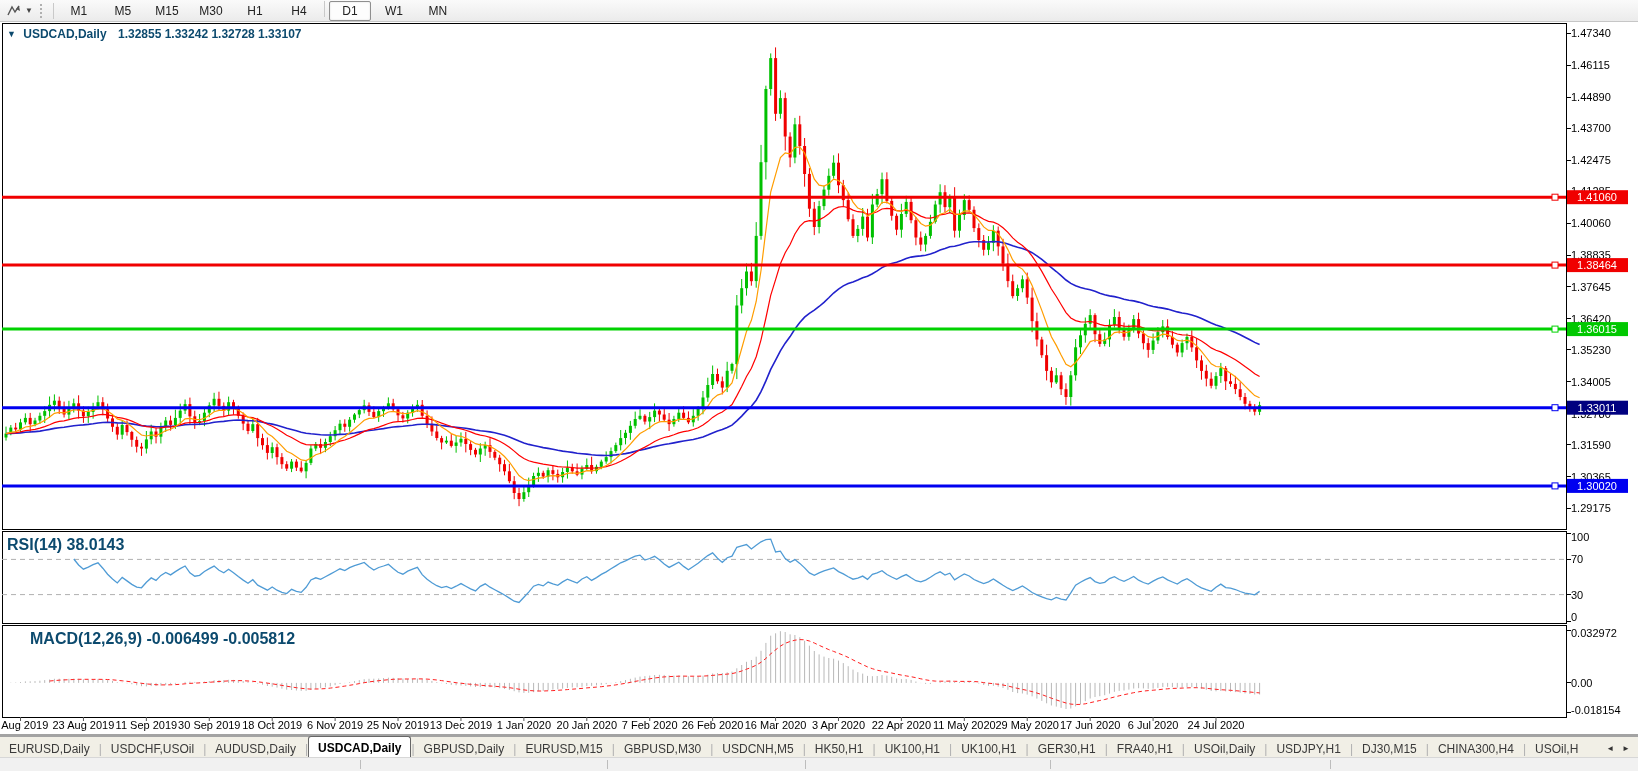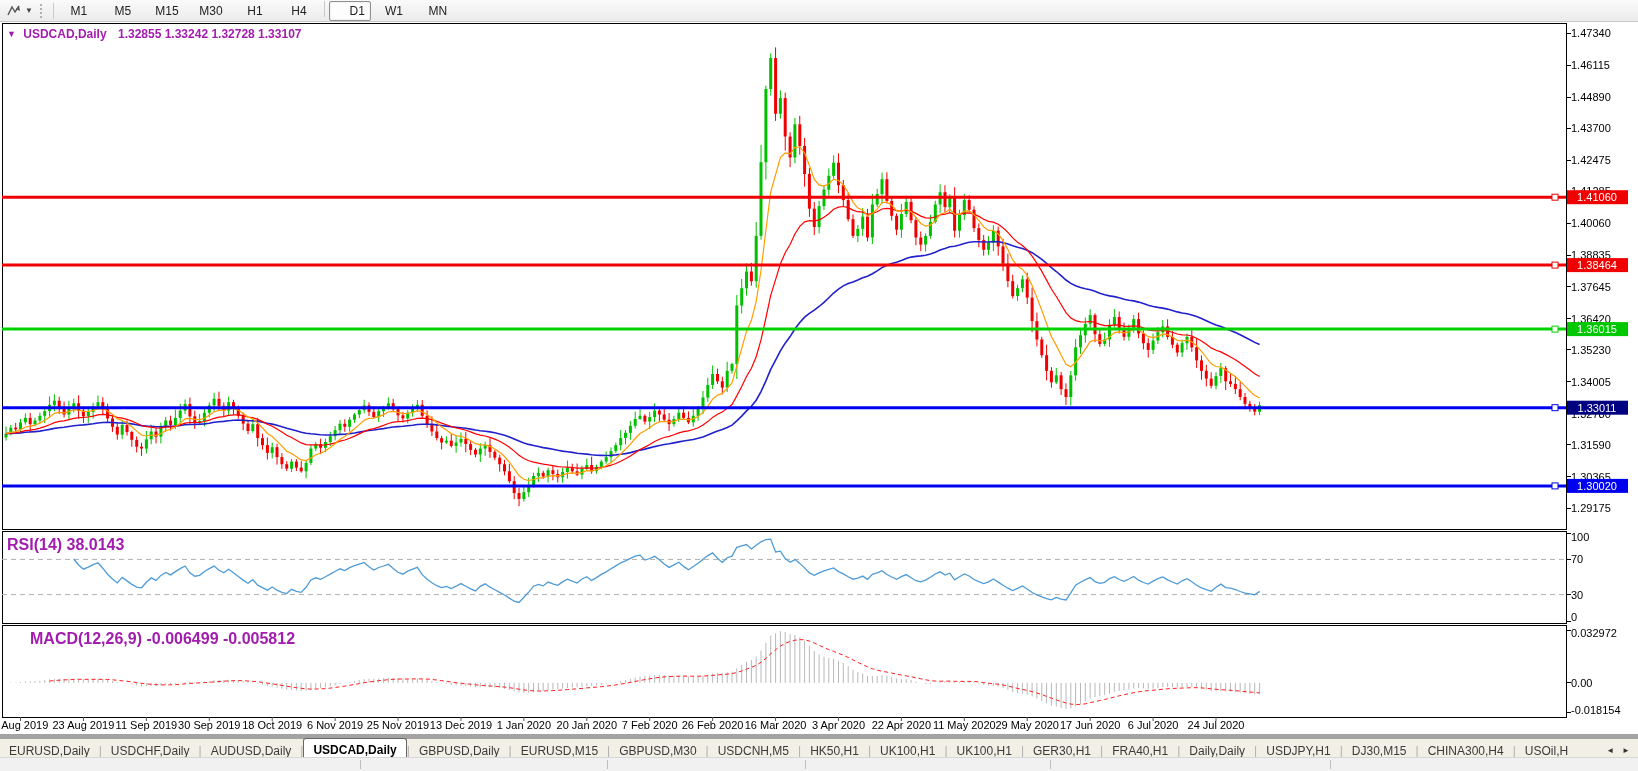--- a/index.html
+++ b/index.html
@@ -14,34 +14,34 @@
     display:flex;align-items:center;
   }
   .tool-icon-btn{display:flex;align-items:center;padding:0 4px 0 6px;height:100%;}
   .tool-icon-btn .dd{font-size:8px;color:#444;margin-left:3px;}
   .grip{width:3px;height:14px;border-left:2px dotted #b0b0b0;margin:0 5px 0 3px;}
   .tb-sep{width:1px;height:16px;background:#c9c9c9;margin:0 3px;}
   .tfbtn{
     min-width:30px;padding:2px 5px;margin:0 1px;text-align:center;font-size:12px;
     color:#222;border:1px solid transparent;border-radius:2px;cursor:default;
   }
-  .tfbtn.active{background:#fdfdfd;border:1px solid #8f8f8f;box-shadow:inset 0 0 2px #ddd;text-align:right;}
+  .tfbtn.active{background:#fdfdfd;border:1px solid #8f8f8f;box-shadow:inset 0 0 2px #ddd;}
   
-  .overlay{position:absolute;z-index:4;color:#a21caf;white-space:nowrap;}
+  .overlay{position:absolute;z-index:4;color:#0c4a6e;white-space:nowrap;}
   .chart-title{top:27px;left:7px;font-size:12px;font-weight:bold;}
   .chart-title .tri{font-size:9px;vertical-align:1px;margin-right:4px;}
   .ind-label{font-size:16px;font-weight:bold;}
   .rsi-label{top:536px;left:7px;}
   .macd-label{top:630px;left:7px;padding-left:23px;}
   
   #chart-svg{position:absolute;top:0;left:0;z-index:1;}
   
   .tabbar{
     position:absolute;top:734px;left:0;width:1638px;height:23px;z-index:6;
-    background:#f1efe6;border-top:5px solid #a3a3a3;display:flex;align-items:center;
+    background:#f1efe6;border-top:3px solid #a3a3a3;display:flex;align-items:center;
     font-size:12px;color:#3a3a3a;
   }
   .tab{padding:2px 9px;cursor:default;white-space:nowrap;}
   .tab.active{
     background:#fff;border:1px solid #666;border-bottom:1px solid #fff;
     border-radius:3px 3px 0 0;font-weight:bold;color:#000;margin-top:-3px;padding-top:4px;
   }
   .tab-sep{color:#b0b0b0;}
   .tab-scroll{margin-left:auto;display:flex;align-items:center;padding-right:4px;}
   .scroll-btn{font-size:8px;color:#333;padding:2px 4px;cursor:default;}
@@ -1005,21 +1005,21 @@
       <text x="1571" y="686.9">0.00</text>
       <line x1="1566" y1="712.0" x2="1571" y2="712.0" stroke="#000" stroke-width="1" shape-rendering="crispEdges"></line>
       <text x="1571" y="714.0">-0.018154</text>
     </g>
   </svg>
 
 <div class="tabbar">
   <div style="display:flex;align-items:center;">
       <div class="tab">EURUSD,Daily</div>
       <span class="tab-sep">|</span>
-      <div class="tab">USDCHF,Daily</div>
+      <div class="tab">USDCHF,USOil</div>
       <span class="tab-sep">|</span>
       <div class="tab">AUDUSD,Daily</div>
       <span class="tab-sep">|</span>
       <div class="tab active">USDCAD,Daily</div>
       <span class="tab-sep">|</span>
       <div class="tab">GBPUSD,Daily</div>
       <span class="tab-sep">|</span>
       <div class="tab">EURUSD,M15</div>
       <span class="tab-sep">|</span>
       <div class="tab">GBPUSD,M30</div>
@@ -1029,21 +1029,21 @@
       <div class="tab">HK50,H1</div>
       <span class="tab-sep">|</span>
       <div class="tab">UK100,H1</div>
       <span class="tab-sep">|</span>
       <div class="tab">UK100,H1</div>
       <span class="tab-sep">|</span>
       <div class="tab">GER30,H1</div>
       <span class="tab-sep">|</span>
       <div class="tab">FRA40,H1</div>
       <span class="tab-sep">|</span>
-      <div class="tab">Daily,Daily</div>
+      <div class="tab">USOil,Daily</div>
       <span class="tab-sep">|</span>
       <div class="tab">USDJPY,H1</div>
       <span class="tab-sep">|</span>
       <div class="tab">DJ30,M15</div>
       <span class="tab-sep">|</span>
       <div class="tab">CHINA300,H4</div>
       <span class="tab-sep">|</span>
       <div class="tab">USOil,H</div>
     </div>
   <div class="tab-scroll">

